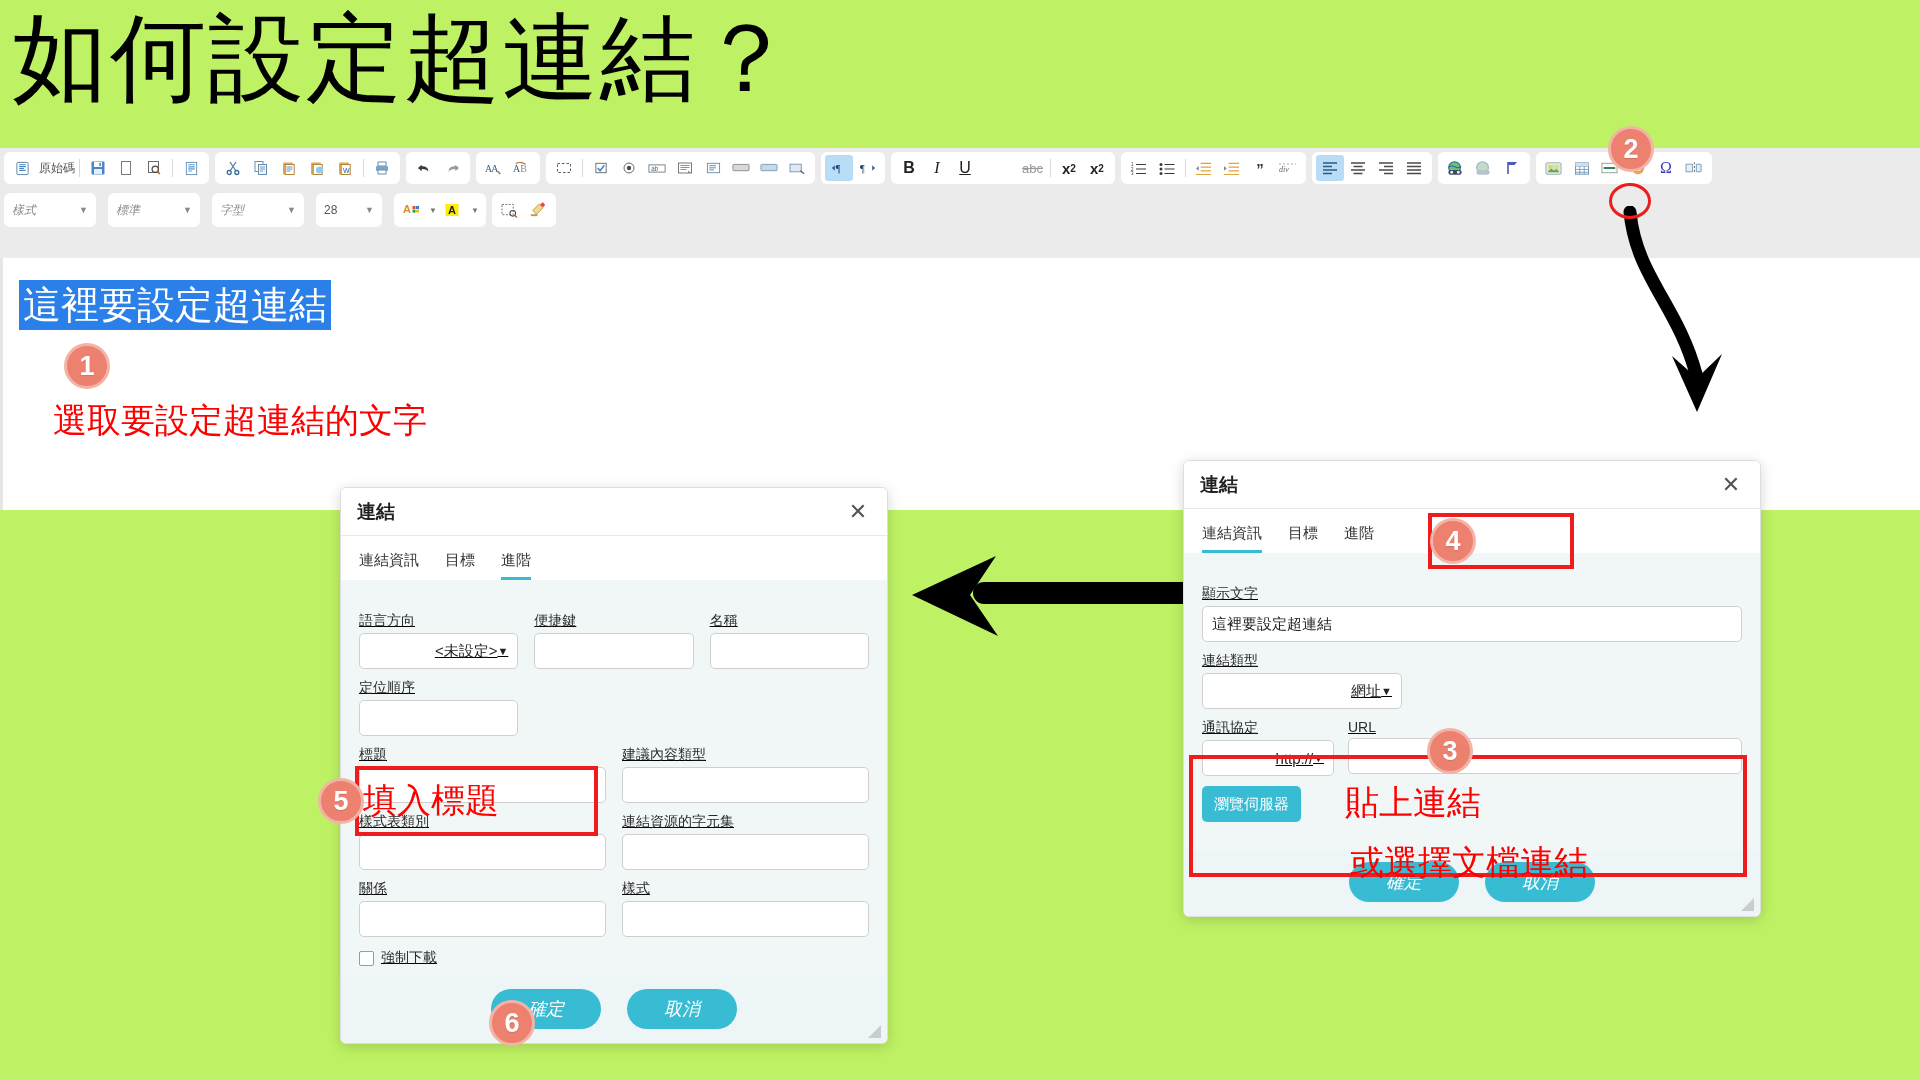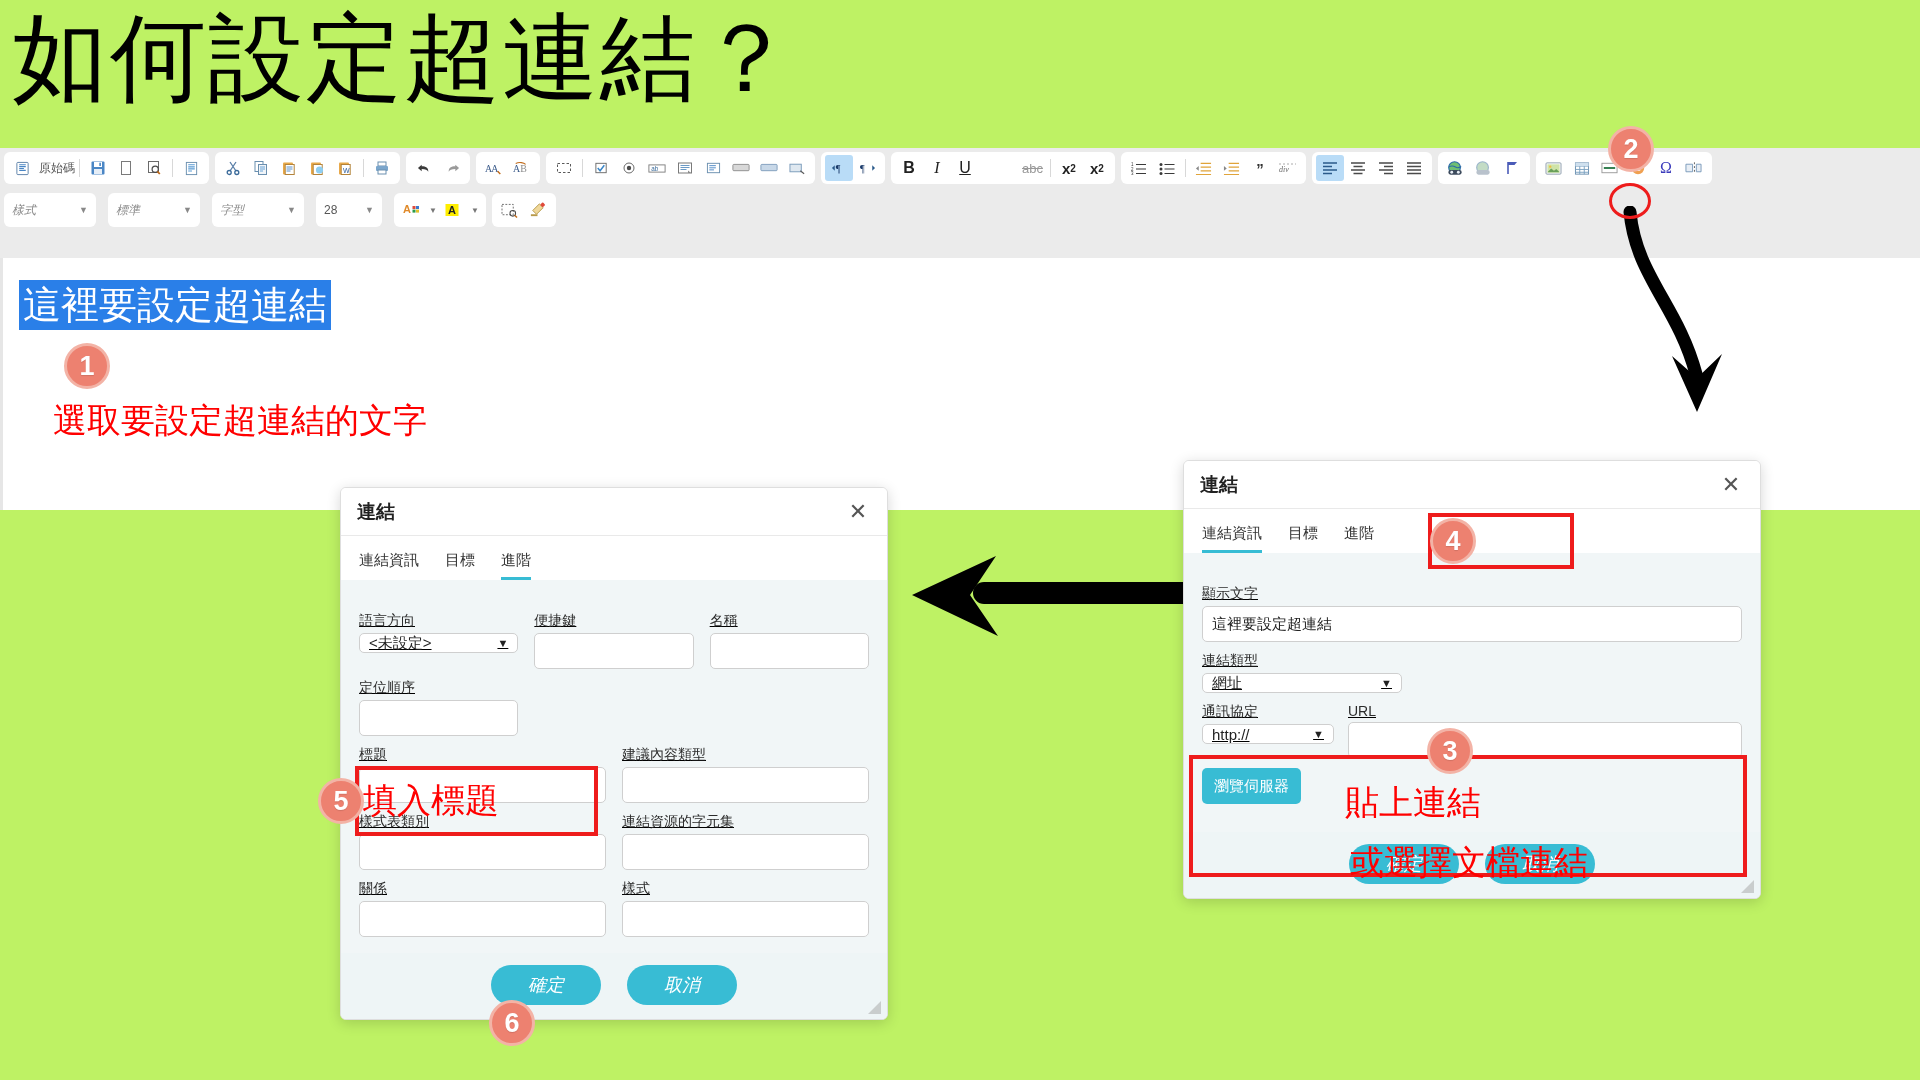--- a/index.html
+++ b/index.html
@@ -161,24 +161,24 @@
     border-radius: 22px; height: 40px; min-width: 110px;
     font-size: 18px; font-family: inherit; font-style: italic;
   }
   .field-label { font-size: 14px; color: #2b2b2b; margin-bottom: 3px; display:block; white-space: nowrap; }
   .inp {
     width: 100%; height: 36px; border: 1px solid #cfcfcf;
     border-radius: 5px; background: #fff; padding: 0 9px;
     font-size: 15px; color: #222; font-family: inherit;
   }
   .sel {
-    width: 100%; height: 20px; border: 1px solid #cfcfcf;
+    width: 100%; height: 36px; border: 1px solid #cfcfcf;
     border-radius: 5px; background: #fff; padding: 0 9px;
     font-size: 15px; color: #222; font-family: inherit;
-    display: flex; align-items: center; justify-content: space-between;
+    display: flex; align-items: center; justify-content: flex-end;
   }
   .sel .caret { font-size: 11px; color: #222; }
   .resize-grip {
     position: absolute; right: 6px; bottom: 5px;
     width: 0; height: 0;
     border-left: 13px solid transparent; border-bottom: 13px solid #c9cdcd;
   }
 
   
   #dlgLeft { left: 340px; top: 487px; width: 548px; }
@@ -700,20 +700,24 @@
         <div class="fld">
           <span class="field-label">關係</span>
           <input class="inp" value="" style="">
         </div>
         <div class="fld">
           <span class="field-label">樣式</span>
           <input class="inp" value="" style="">
         </div>
       </div>
 
+      <div class="chk-row">
+        <span class="chk-box"></span>
+        <span>強制下載</span>
+      </div>
     </div>
     <div class="dlg-foot">
       <button class="btn-primary">確定</button>
       <button class="btn-primary">取消</button>
       <span class="resize-grip"></span>
     </div>
   </div>
 
   <div class="dlg" id="dlgRight">
     <div class="dlg-head">

